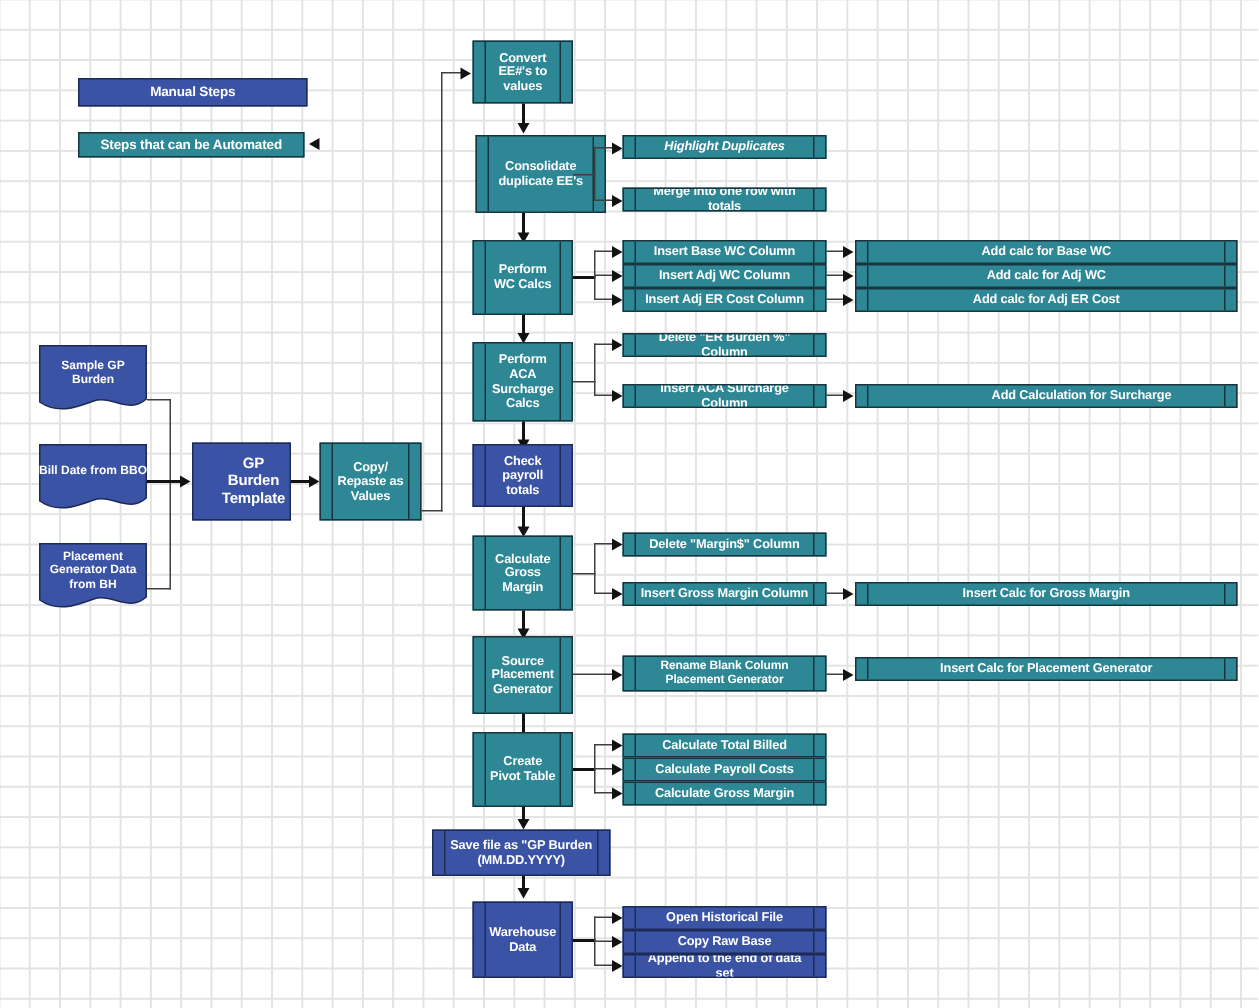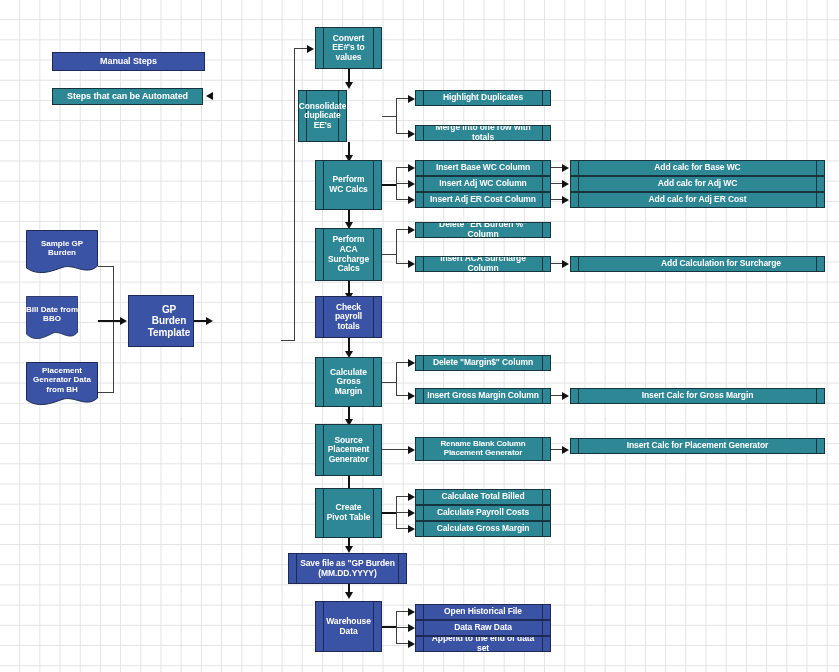--- a/index.html
+++ b/index.html
@@ -95,21 +95,21 @@
   </div>
   <div class="arr arr-l" style="left:206px;top:92px;"></div>
 
   <div class="doc" style="left:26px;top:230px;width:72px;height:46px;padding-left:38px;">
     <svg viewBox="0 0 72 46" preserveAspectRatio="none">
       <path d="M0.5,0.5 H71.5 V36 C60,46.5 48,33 36,37.5 C24,42 12,46 0.5,38 Z" fill="#3b53a4" stroke="#1d2a55" stroke-width="1"></path>
     </svg>
     <div class="dlbl f8">Sample GP Burden</div>
   </div>
 
-  <div class="doc" style="left:26px;top:296px;width:52px;height:46px;">
+  <div class="doc" style="left:26px;top:296px;width:72px;height:46px;">
     <svg viewBox="0 0 72 46" preserveAspectRatio="none">
       <path d="M0.5,0.5 H71.5 V36 C60,46.5 48,33 36,37.5 C24,42 12,46 0.5,38 Z" fill="#3b53a4" stroke="#1d2a55" stroke-width="1"></path>
     </svg>
     <div class="dlbl f8">Bill Date from BBO</div>
   </div>
 
   <div class="doc" style="left:26px;top:362px;width:72px;height:46px;">
     <svg viewBox="0 0 72 46" preserveAspectRatio="none">
       <path d="M0.5,0.5 H71.5 V36 C60,46.5 48,33 36,37.5 C24,42 12,46 0.5,38 Z" fill="#3b53a4" stroke="#1d2a55" stroke-width="1"></path>
     </svg>
@@ -122,46 +122,49 @@
   <div class="ln lnh thick" style="left:98px;top:320px;width:22px;"></div>
   <div class="arr arr-r" style="left:120px;top:317px;"></div>
 
   <div class="node blue f10" style="left:128px;top:295px;width:66px;height:52px;padding-left:16px;">
     <span class="lbl">GP Burden Template</span>
   </div>
 
   <div class="ln lnh thick" style="left:194px;top:320px;width:13px;"></div>
   <div class="arr arr-r" style="left:206px;top:317px;"></div>
 
+  <div class="node teal pdp f85" style="left:213px;top:295px;width:68px;height:52px;">
+    <span class="lbl">Copy/ Repaste as Values</span>
+  </div>
 
   <div class="ln lnh" style="left:281px;top:340px;width:14px;"></div>
   <div class="ln lnv" style="left:294px;top:48px;height:293px;"></div>
   <div class="ln lnh" style="left:294px;top:48px;width:14px;"></div>
   <div class="arr arr-r" style="left:307px;top:45px;"></div>
 
   <div class="node teal pdp f85" style="left:315px;top:27px;width:67px;height:42px;">
     <span class="lbl">Convert EE#'s to values</span>
   </div>
   <div class="ln lnv thick" style="left:348px;top:69px;height:14px;"></div>
   <div class="arr arr-d" style="left:345px;top:82px;"></div>
 
-  <div class="node teal pdp f85" style="left:298px;top:90px;width:49px;height:52px;">
+  <div class="node teal pdp f85" style="left:317px;top:90px;width:87px;height:52px;">
     <span class="lbl">Consolidate duplicate EE's</span>
   </div>
   <div class="ln lnv thick" style="left:348px;top:142px;height:14px;"></div>
   <div class="arr arr-d" style="left:345px;top:155px;"></div>
 
   <div class="ln lnh" style="left:382px;top:116px;width:15px;"></div>
   <div class="ln lnv" style="left:396px;top:98px;height:36px;"></div>
   <div class="ln lnh" style="left:396px;top:98px;width:13px;"></div>
   <div class="arr arr-r" style="left:408px;top:95px;"></div>
   <div class="ln lnh" style="left:396px;top:133px;width:13px;"></div>
   <div class="arr arr-r" style="left:408px;top:130px;"></div>
 
-  <div class="node teal pdp f85" style="left:415px;top:90px;width:136px;height:16px;">
+  <div class="node teal pdp f85" style="left:415px;top:90px;width:136px;height:16px;font-style:italic;">
     <span class="lbl">Highlight Duplicates</span>
   </div>
   <div class="node teal pdp f85" style="left:415px;top:125px;width:136px;height:16px;">
     <span class="lbl">Merge into one row with totals</span>
   </div>
 
   <div class="node teal pdp f85" style="left:315px;top:160px;width:67px;height:50px;">
     <span class="lbl">Perform WC Calcs</span>
   </div>
   <div class="ln lnv thick" style="left:348px;top:210px;height:13px;"></div>
@@ -320,19 +323,19 @@
   <div class="arr arr-r" style="left:408px;top:608px;"></div>
   <div class="ln lnh" style="left:396px;top:627px;width:13px;"></div>
   <div class="arr arr-r" style="left:408px;top:624px;"></div>
   <div class="ln lnh" style="left:396px;top:643px;width:13px;"></div>
   <div class="arr arr-r" style="left:408px;top:640px;"></div>
 
   <div class="node blue pdp f85" style="left:415px;top:604px;width:136px;height:16px;">
     <span class="lbl">Open Historical File</span>
   </div>
   <div class="node blue pdp f85" style="left:415px;top:620px;width:136px;height:16px;">
-    <span class="lbl">Data Raw Data</span>
+    <span class="lbl">Copy Raw Base</span>
   </div>
   <div class="node blue pdp f85" style="left:415px;top:636px;width:136px;height:16px;">
     <span class="lbl">Append to the end of data set</span>
   </div>
 
 </div>
 
 </body></html>

